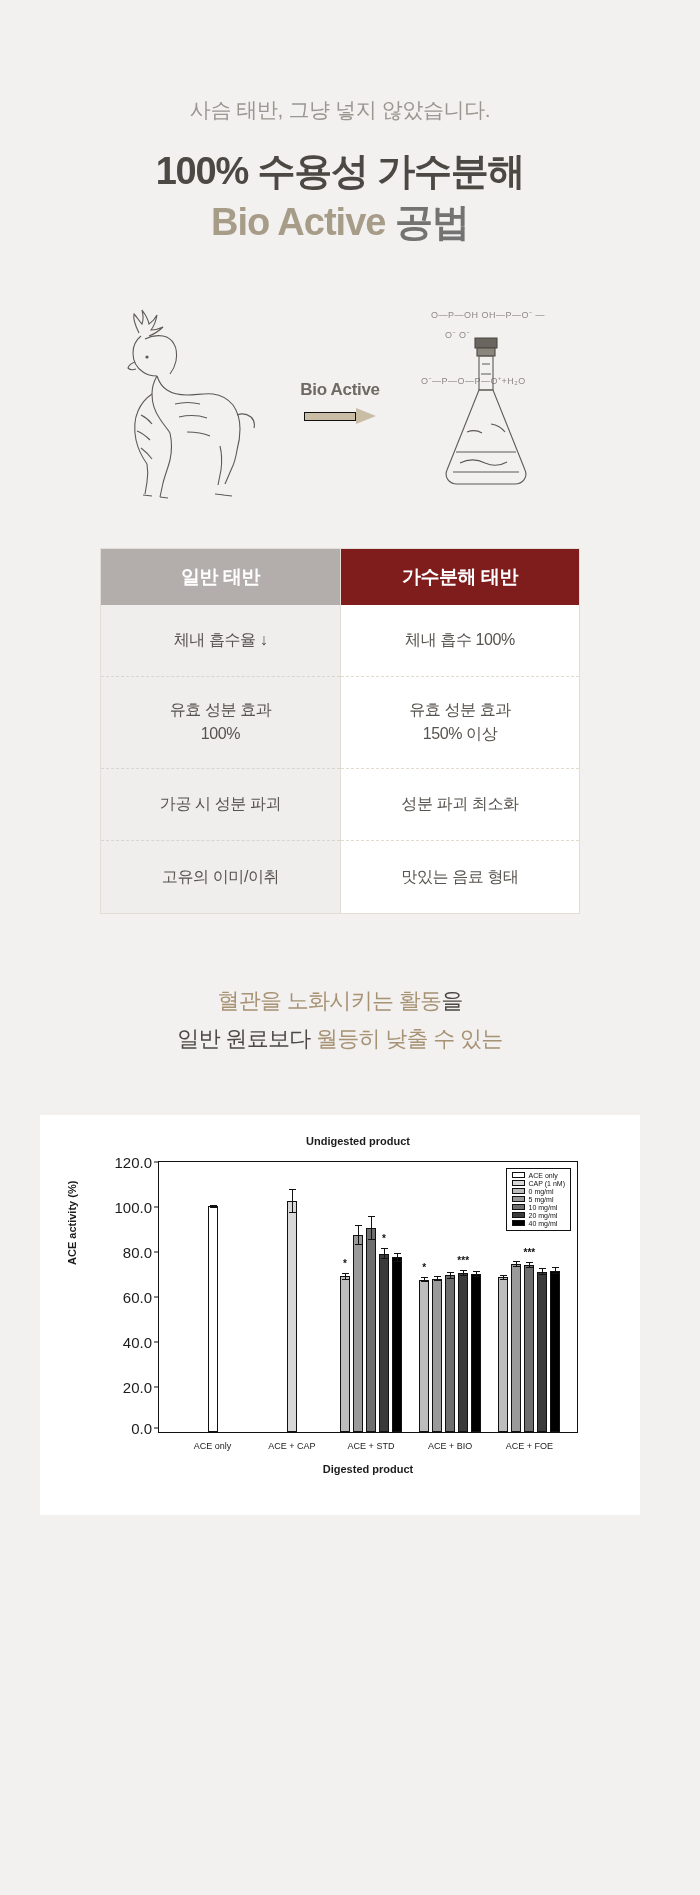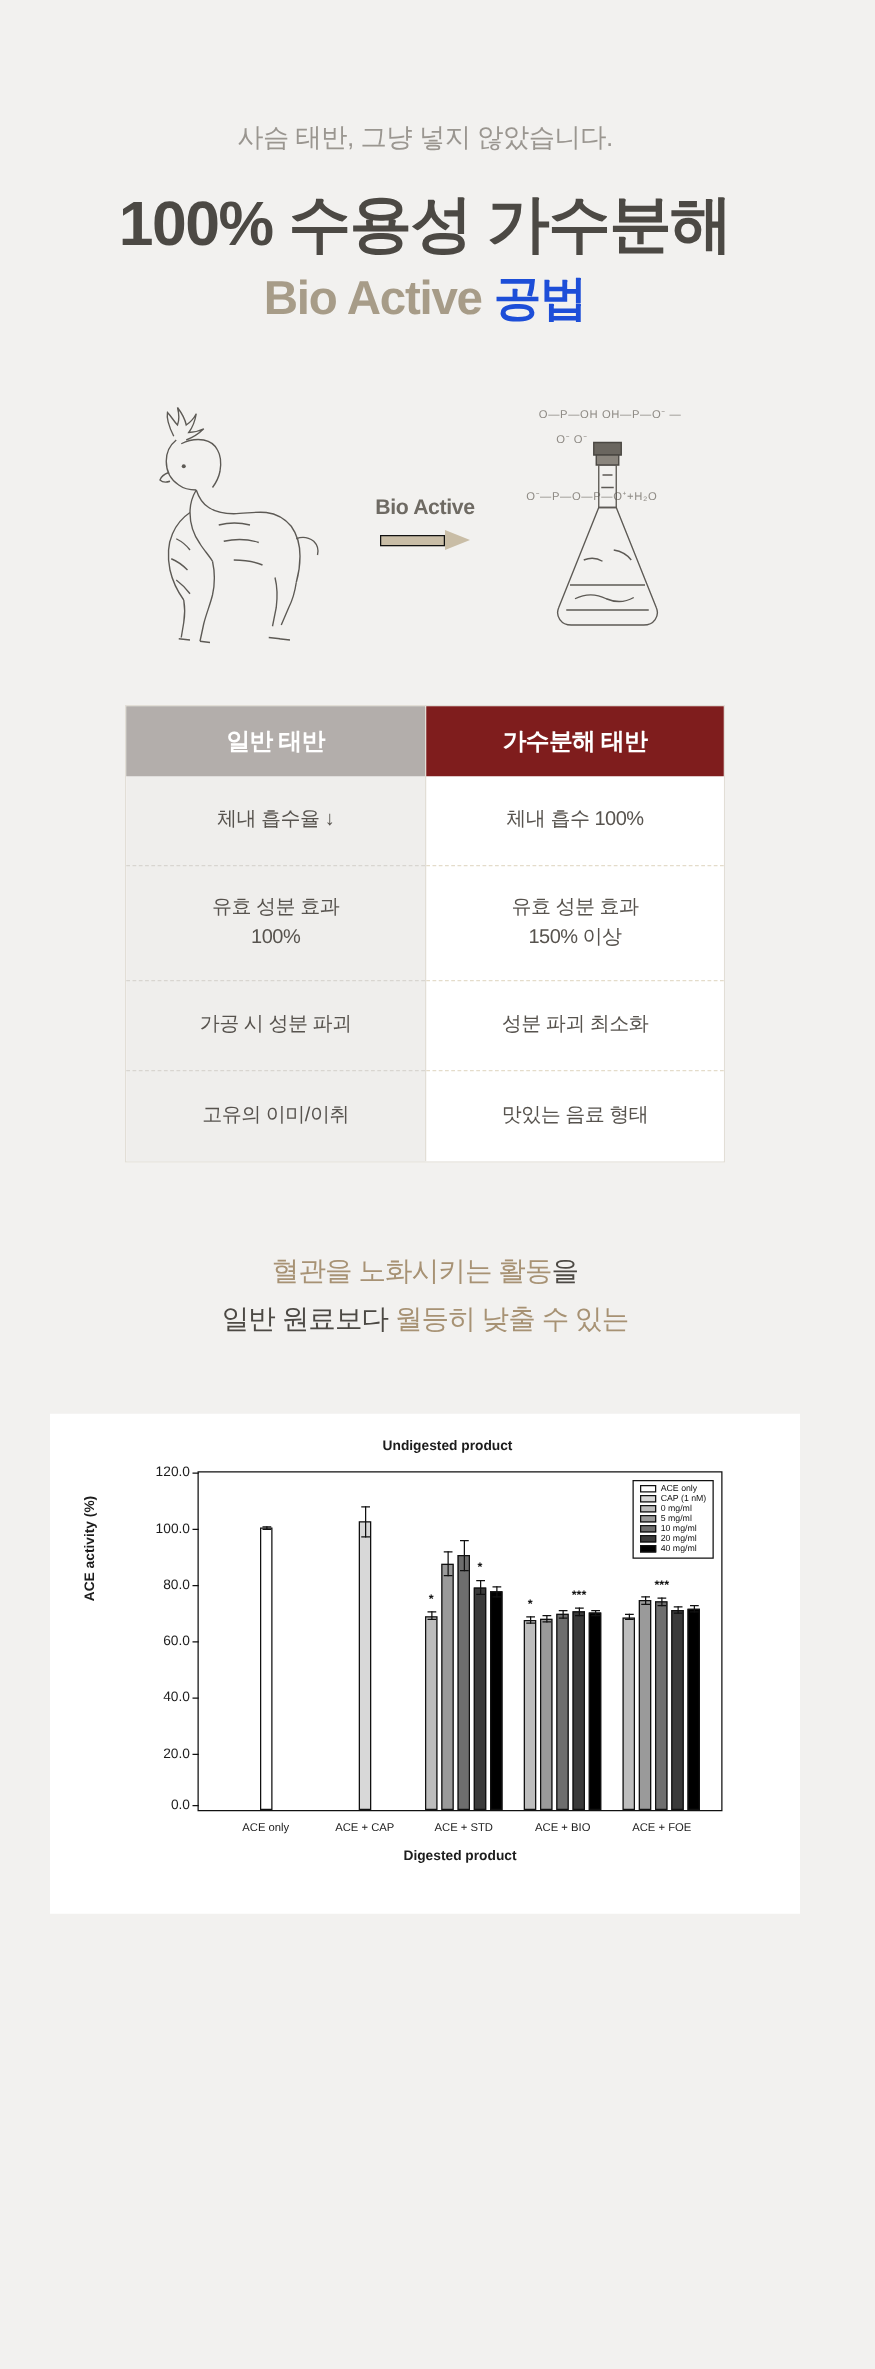--- a/index.html
+++ b/index.html
@@ -18,34 +18,34 @@
 
   
   .hero { padding-top: 96px; text-align: center; }
   .hero-sub {
     font-size: 21px;
     color: #9a9690;
     letter-spacing: -0.4px;
     margin-bottom: 22px;
   }
   .hero-line1 {
-    font-size: 50px;
+    font-size: 38px;
     font-weight: 700;
     color: #4c4944;
     letter-spacing: -1.2px;
     line-height: 1.35;
   }
   .hero-line2 {
     font-size: 38px;
     font-weight: 700;
     color: #a79c88;
     letter-spacing: -1px;
     line-height: 1.35;
   }
-  .hero-line2 .kr { color: #1d4ed8; }
+  .hero-line2 .kr { color: #737373; }
 
   
   .illus {
     margin-top: 46px;
     height: 215px;
     display: flex;
     align-items: center;
     justify-content: center;
     gap: 10px;
   }
@@ -163,21 +163,21 @@
     left: 26px; top: 150px;
     transform: rotate(-90deg);
     transform-origin: left top;
     font-size: 11px; font-weight: 700; color: #1c1c1c;
     white-space: nowrap;
   }
   .ytick {
     position: absolute;
     right: 100%;
     margin-right: 7px;
-    font-size: 11px; color: #1c1c1c;
+    font-size: 15px; color: #1c1c1c;
     transform: translateY(-50%);
     white-space: nowrap;
   }
   .ytick i {
     position: absolute;
     left: calc(100% + 2px); top: 50%;
     width: 5px; height: 1px; background: #111;
   }
   .xtick {
     position: absolute;

